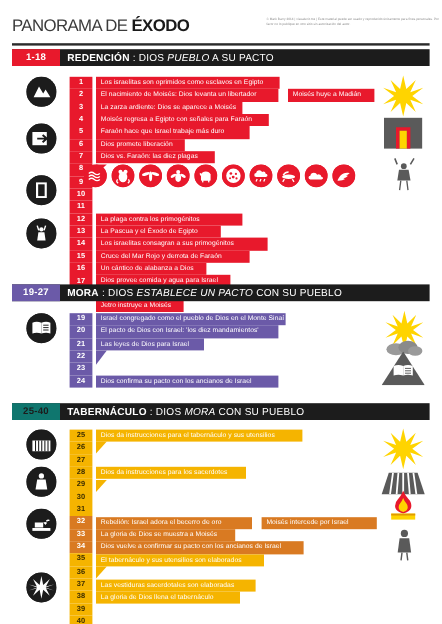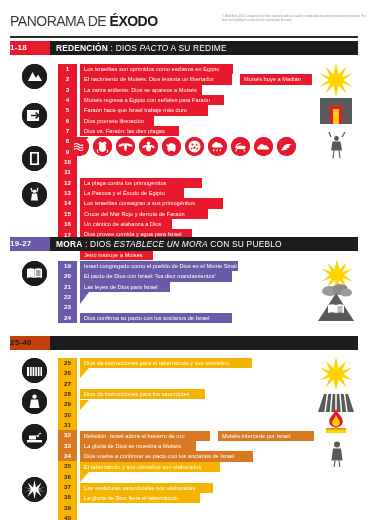--- a/index.html
+++ b/index.html
@@ -23,25 +23,25 @@
     font-size:2.6px;line-height:3.6px;color:#8c8c8c;
     letter-spacing:0.05px;
   }
   .rule{position:absolute;left:10px;top:36px;width:348px;height:2px;background:#2b2b2b;}
 
   
   .secbar{position:absolute;left:10px;width:348px;height:14px;background:#1c1c1c;}
   .secbadge{
     position:absolute;left:0;top:0;width:40px;height:14px;
     color:#ffffff;font-size:8px;font-weight:700;line-height:14px;
-    letter-spacing:0.2px;
+    text-align:center;letter-spacing:0.2px;
   }
   .secbadge.red{background:#e8192c;}
   .secbadge.purple{background:#6b5aa8;}
-  .secbadge.yellow{background:#c2410c;color:#1c1c1c;}
+  .secbadge.yellow{background:#0f766e;color:#1c1c1c;}
   .sectext{
     position:absolute;left:46px;top:0;height:14px;line-height:14px;
     font-size:8.4px;color:#ffffff;letter-spacing:0.2px;white-space:nowrap;
   }
   .sectext b{font-weight:700;}
   .sectext i{font-style:italic;}
 
   
   .numcol{position:absolute;width:19px;}
   .numcell{
@@ -90,21 +90,21 @@
 <div class="page">
 
   <div class="masthead">
     <div class="title"><span>PANORAMA DE </span><b>ÉXODO</b></div>
     <div class="credit">© Mark Barry 2014 | visualunit.me | Este material puede ser usado y reproducido únicamente para fines personales. Por favor no lo publique en otro sitio sin autorización del autor.</div>
   </div>
   <div class="rule"></div>
 
   <div class="secbar" style="top:41px;">
     <div class="secbadge red">1-18</div>
-    <div class="sectext"><b>REDENCIÓN</b><span> : </span><span>DIOS </span><i>PACTO</i><span> A SU REDIME</span></div>
+    <div class="sectext"><b>REDENCIÓN</b><span> : </span><span>DIOS </span><i>PUEBLO</i><span> A SU PACTO</span></div>
   </div>
 
   <div class="cicon" style="left:22px;top:64px;">
     <svg width="25" height="25" viewBox="0 0 25 25">
         <circle cx="12.5" cy="12.5" r="12.5" fill="#1c1c1c"></circle>
         <path d="M6 17 L10.5 8 L14 14 L16 10.5 L20 17 Z" fill="#fff"></path>
       </svg>
   </div>
   <div class="cicon" style="left:22px;top:103px;">
     <svg width="25" height="25" viewBox="0 0 25 25">
@@ -265,21 +265,21 @@
     <svg width="22" height="30" viewBox="0 0 22 30">
         <path d="M5 7 L3 2 M16 7 L19 2" stroke="#5a5a5a" stroke-width="1.3" fill="none"></path>
         <circle cx="10.5" cy="8.5" r="2.4" fill="#5a5a5a"></circle>
         <path d="M6.5 11.5 h8 l1.6 9 h-11 Z" fill="#5a5a5a"></path>
         <path d="M8 20.5 l-1 8 M13 20.5 l1 8" stroke="#5a5a5a" stroke-width="1.1"></path>
       </svg>
   </div>
 
   <div class="secbar" style="top:237px;">
     <div class="secbadge purple">19-27</div>
-    <div class="sectext"><b>MORA</b><span> : </span><span>DIOS </span><i>ESTABLECE UN MORA</i><span> CON SU PUEBLO</span></div>
+    <div class="sectext"><b>MORA</b><span> : </span><span>DIOS </span><i>ESTABLECE UN PACTO</i><span> CON SU PUEBLO</span></div>
   </div>
 
   <div class="cicon" style="left:22px;top:261px;">
     <svg width="25" height="25" viewBox="0 0 25 25">
         <circle cx="12.5" cy="12.5" r="12.5" fill="#1c1c1c"></circle>
         <path d="M5 8q3.5-1.6 7.5 0v9q-4-1.6-7.5 0Z" fill="#fff"></path>
         <path d="M20 8q-3.5-1.6-7.5 0v9q4-1.6 7.5 0Z" fill="#fff"></path>
         <path d="M14 10h4.5M14 12h4.5M14 14h4.5" stroke="#1c1c1c" stroke-width="0.8"></path>
       </svg>
   </div>
@@ -315,20 +315,21 @@
     <svg width="36" height="28" viewBox="0 0 36 28">
         <path d="M18 0 L36 28 H0 Z" fill="#5a5a5a"></path>
         <path d="M10 12q4-1.6 8 0v8q-4-1.6-8 0Z" fill="#fff"></path>
         <path d="M26 12q-4-1.6-8 0v8q4-1.6 8 0Z" fill="#fff"></path>
         <path d="M19.5 14h5M19.5 16h5M19.5 18h5" stroke="#5a5a5a" stroke-width="0.8"></path>
       </svg>
   </div>
 
   <div class="secbar" style="top:336px;">
     <div class="secbadge yellow">25-40</div>
+    <div class="sectext"><b>TABERNÁCULO</b><span> : </span><span>DIOS </span><i>MORA</i><span> CON SU PUEBLO</span></div>
   </div>
 
   <div class="cicon" style="left:22px;top:358px;">
     <svg width="25" height="25" viewBox="0 0 25 25">
         <circle cx="12.5" cy="12.5" r="12.5" fill="#1c1c1c"></circle>
         <path d="M5 9 h15 v9 h-15 Z" fill="#fff"></path>
         <path d="M7.6 9v9M10.2 9v9M12.8 9v9M15.4 9v9M18 9v9" stroke="#1c1c1c" stroke-width="0.9"></path>
       </svg>
   </div>
   <div class="cicon" style="left:22px;top:389px;">

